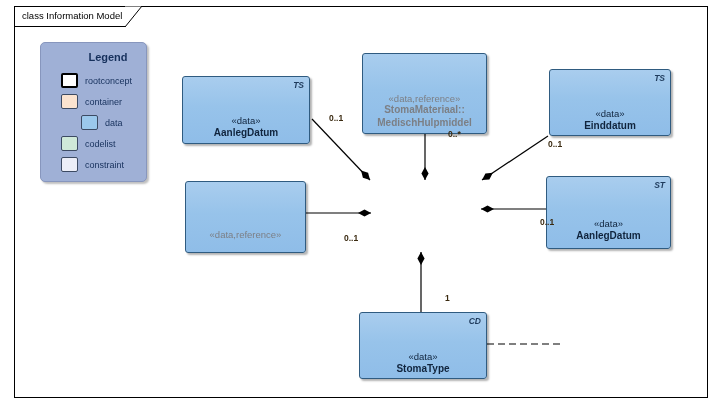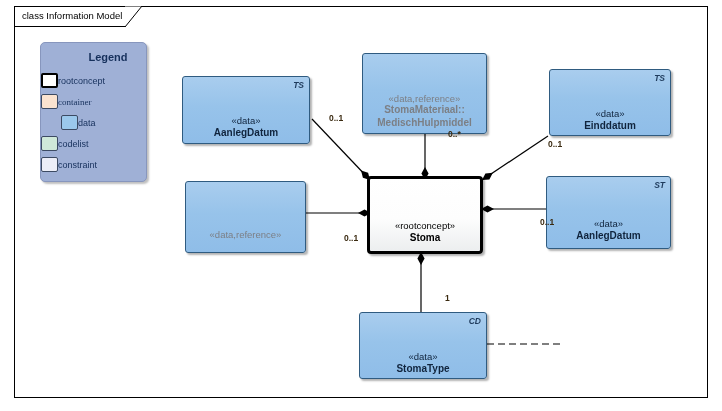--- a/index.html
+++ b/index.html
@@ -147,24 +147,24 @@
     top: 8px;
     left: 0; right: 0;
     text-align: center;
     font-size: 11px;
     font-weight: bold;
     color: #16305c;
     padding-left: 29px;
   }
   .legend-row {
     position: absolute;
-    left: 0;
+    left: 20px;
     display: flex;
     align-items: center;
-    gap: 0;
+    gap: 7px;
   }
   .swatch {
     width: 17px;
     height: 15px;
     box-sizing: border-box;
     border: 1px solid #3c4a63;
     border-radius: 2px;
     flex: none;
   }
   .swatch.root { border: 2px solid #000000; border-radius: 2px; }
@@ -247,21 +247,21 @@
   </svg>
 
   <div id="legend">
     <div id="legend-title">Legend</div>
 
     <div class="legend-row" style="top:30px;">
       <span class="swatch root" style="background:#ffffff;"></span>
       <span class="legend-label">rootconcept</span>
     </div>
 
-    <div class="legend-row" style="top:51px;font-family:Liberation Serif, serif;">
+    <div class="legend-row" style="top:51px;">
       <span class="swatch" style="background:#fbe3d0;"></span>
       <span class="legend-label">container</span>
     </div>
 
     <div class="legend-row" style="top:72px;margin-left:20px;">
       <span class="swatch" style="background:#9bc8ec;"></span>
       <span class="legend-label">data</span>
     </div>
 
     <div class="legend-row" style="top:93px;">
@@ -298,26 +298,20 @@
       <div class="cname">Einddatum</div>
     </div>
   </div>
 
   <div class="node kind-data kind-ref" style="left:185px; top:181px; width:121px; height:72px;">
     <div class="body">
       <div class="stereo">«data,reference»</div>
     </div>
   </div>
 
-  <div class="node kind-root" style="left:367px; top:176px; width:116px; height:78px;">
-    <div class="body">
-      <div class="stereo">«rootconcept»</div>
-      <div class="cname">Stoma</div>
-    </div>
-  </div>
 
   <div class="node kind-data" style="left:546px; top:176px; width:125px; height:73px;">
     <span class="corner">ST</span>
     <div class="body">
       <div class="stereo">«data»</div>
       <div class="cname">AanlegDatum</div>
     </div>
   </div>
 
   <div class="node kind-data" style="left:359px; top:312px; width:128px; height:67px;">

